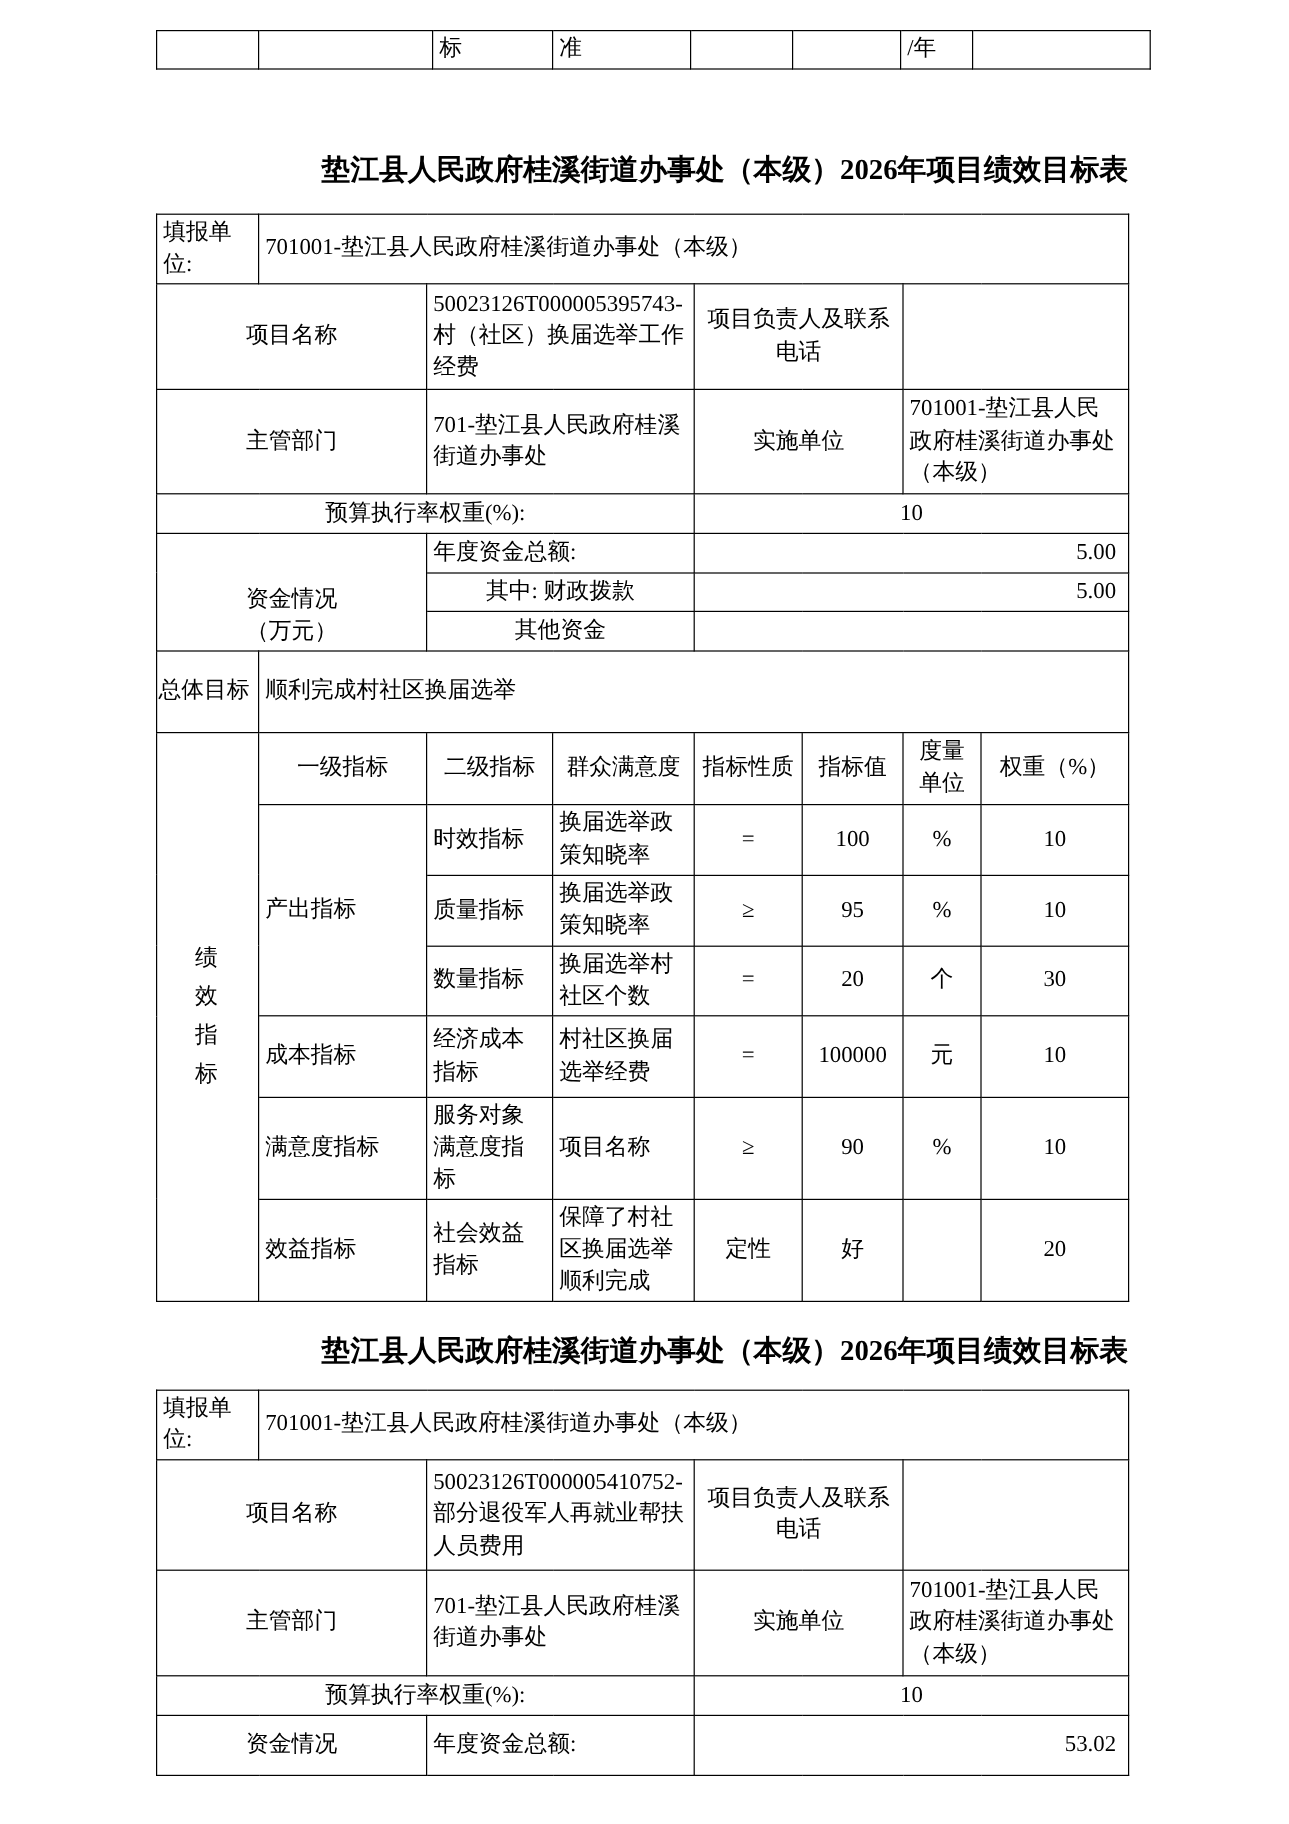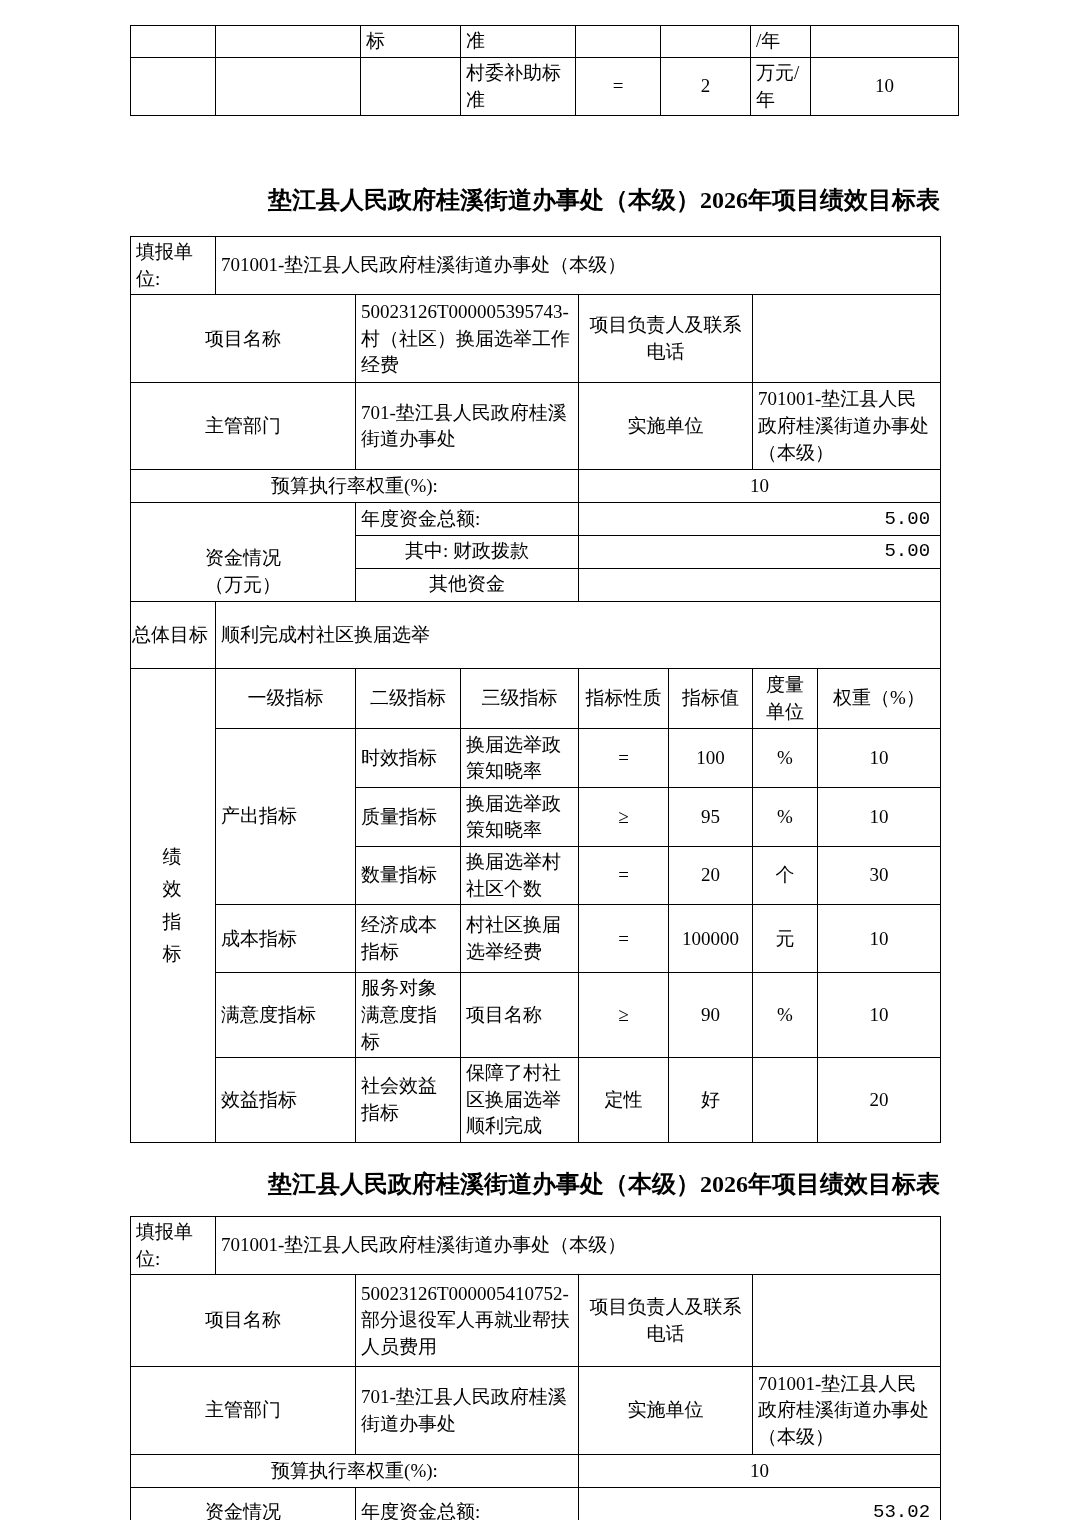--- a/index.html
+++ b/index.html
@@ -27,21 +27,21 @@
     border: 1px solid #000000;
     font-size: 19px;
     line-height: 1.4;
     padding: 2px 5px;
     text-align: center;
     vertical-align: middle;
     overflow-wrap: break-word;
     word-wrap: break-word;
   }
   .tl { text-align: left !important; }
-  .num-r { text-align: right !important; padding-right: 10px !important; font-family: Liberation Mono, monospace; }
+  .num-r { text-align: right !important; padding-right: 10px !important; }
   .tight { padding: 20px 1px !important; }
   .vstack {
     display: inline-block;
     width: 1.1em;
     line-height: 1.7;
     word-break: break-all;
     text-align: left;
   }
   .w4 { display: inline-block; width: 4.2em; margin-top: 40px; }
   .doc-title {
@@ -74,30 +74,20 @@
       <tbody>
         <tr style="height:32px">
           <td></td>
           <td></td>
           <td class="tl">标</td>
           <td class="tl">准</td>
           <td></td>
           <td></td>
           <td class="tl">/年</td>
           <td></td>
-        </tr>
-        <tr style="height:58px">
-          <td></td>
-          <td></td>
-          <td></td>
-          <td class="tl">村委补助标准</td>
-          <td>=</td>
-          <td>2</td>
-          <td class="tl">万元/年</td>
-          <td>10</td>
         </tr>
       </tbody>
     </table>
 
     <div class="doc-title title-1">垫江县人民政府桂溪街道办事处（本级）2026年项目绩效目标表</div>
 
     <table class="grid" style="width:810px">
       <colgroup>
         <col style="width:85px">
           <col style="width:140px">
@@ -143,21 +133,21 @@
           <td class="num-r" colspan="4"></td>
         </tr>
         <tr style="height:64px">
           <td class="tl tight">总体目标</td>
           <td class="tl" colspan="7">顺利完成村社区换届选举</td>
         </tr>
         <tr style="height:60px">
           <td rowspan="7"><span class="vstack">绩效指标</span></td>
           <td>一级指标</td>
           <td>二级指标</td>
-          <td>三级指标</td>
+          <td>群众满意度</td>
           <td>指标性质</td>
           <td>指标值</td>
           <td>度量单位</td>
           <td>权重（%）</td>
         </tr>
         <tr style="height:59px">
           <td class="tl" rowspan="3">产出指标</td>
           <td class="tl">时效指标</td>
           <td class="tl">换届选举政策知晓率</td>
           <td>=</td>

